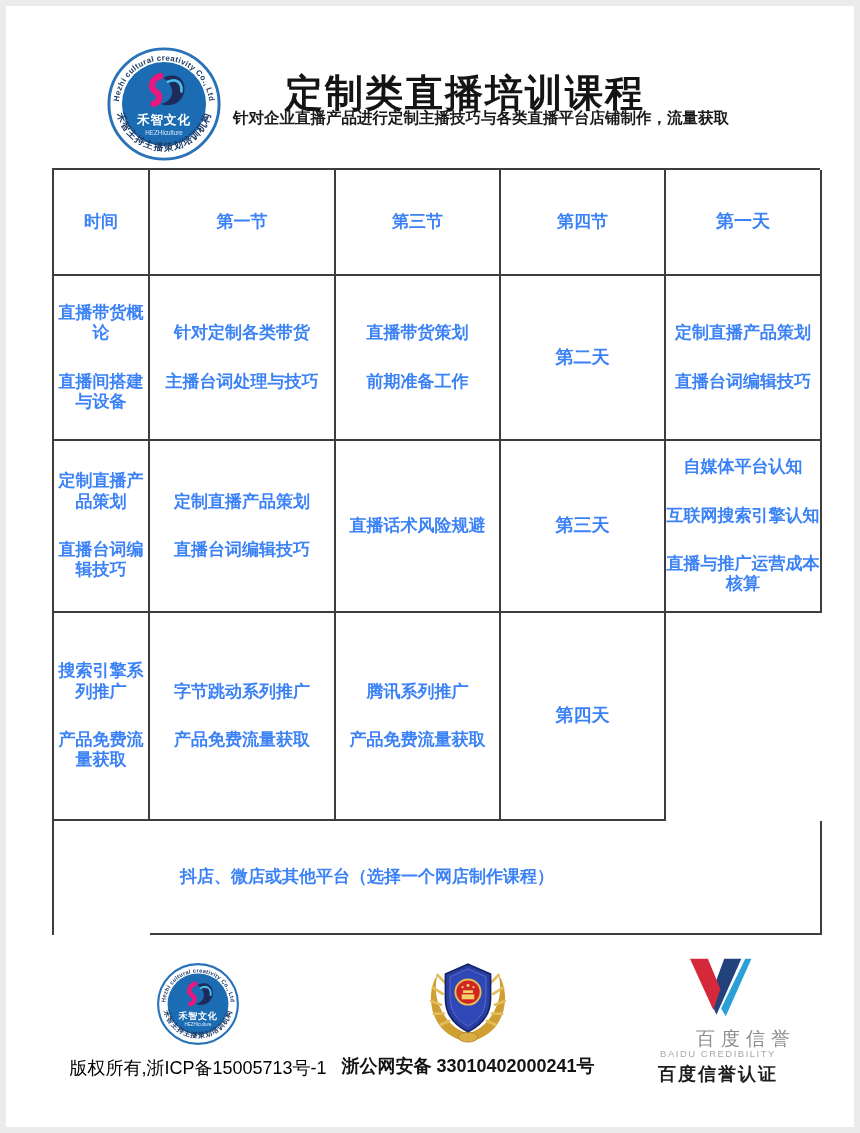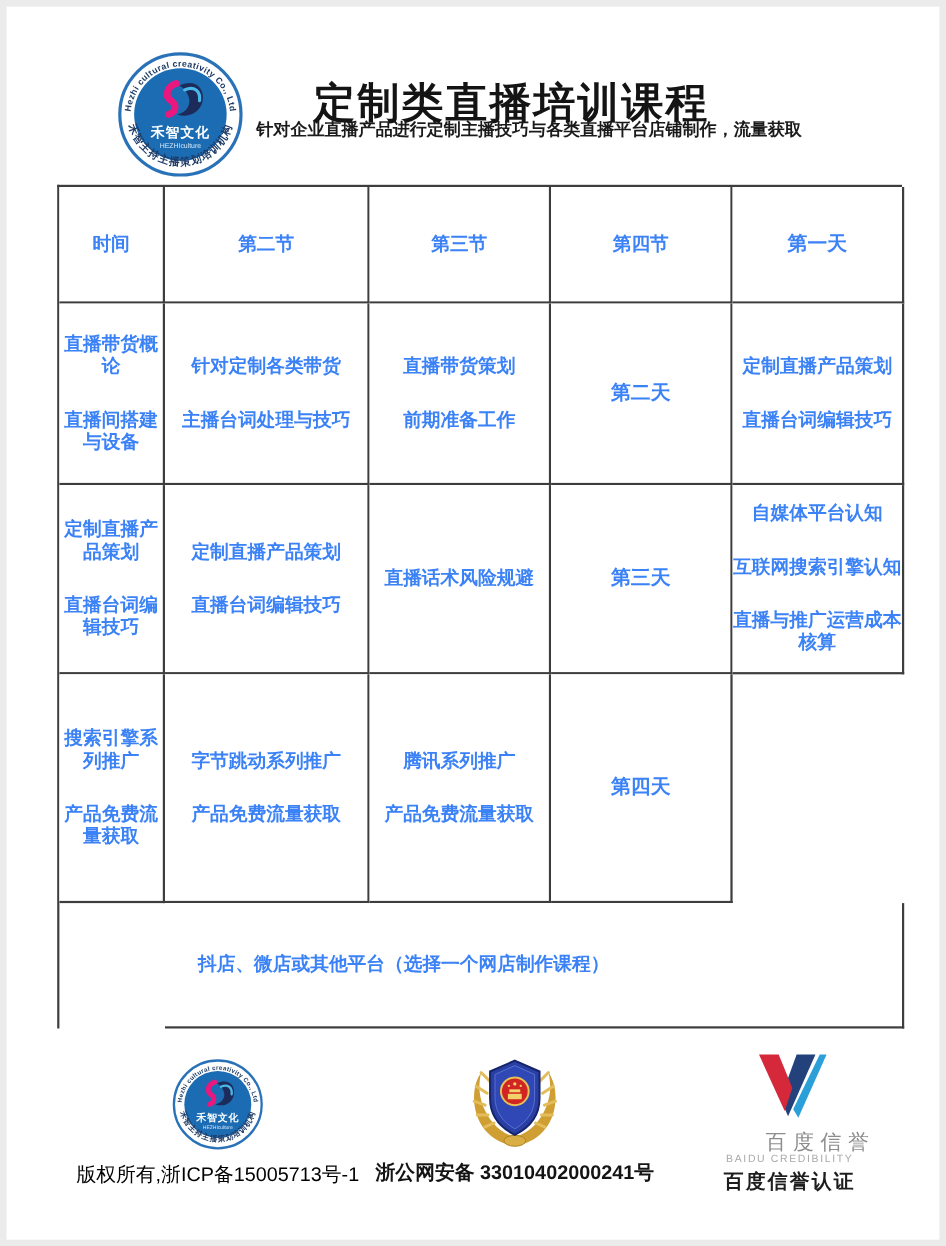--- a/index.html
+++ b/index.html
@@ -101,21 +101,21 @@
     </svg>
   <div class="title">定制类直播培训课程</div>
   <div class="subtitle">针对企业直播产品进行定制主播技巧与各类直播平台店铺制作，流量获取</div>
 
   <div class="sched">
 
     <div class="cell head">
         <span>时间</span>
       </div>
     <div class="cell head">
-        <span>第二节</span>
+        <span>第一节</span>
       </div>
     <div class="cell head">
         <span>第三节</span>
       </div>
     <div class="cell head">
         <span>第四节</span>
       </div>
 
     <div class="cell day">
         <span>第一天</span>

